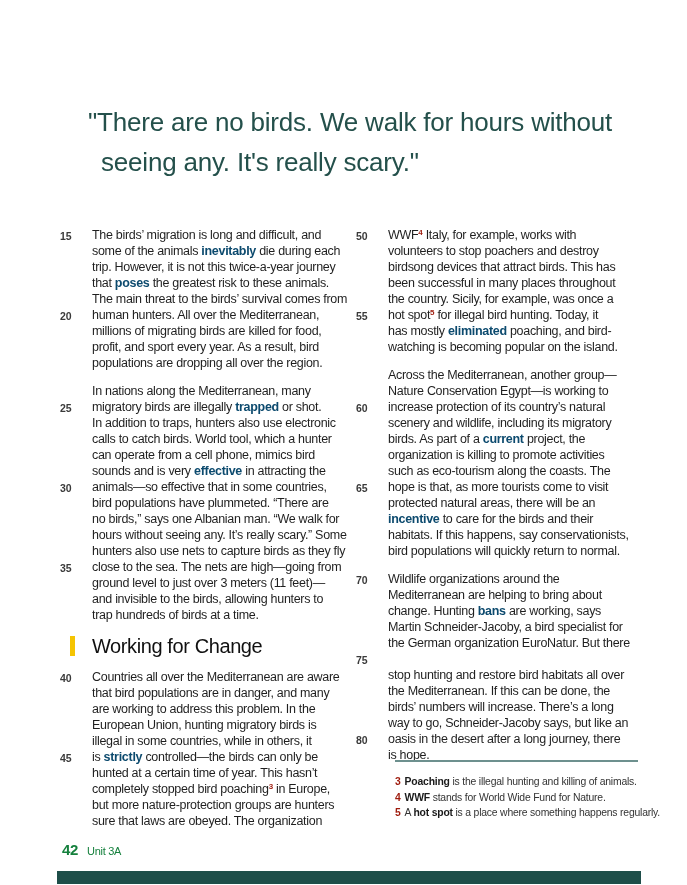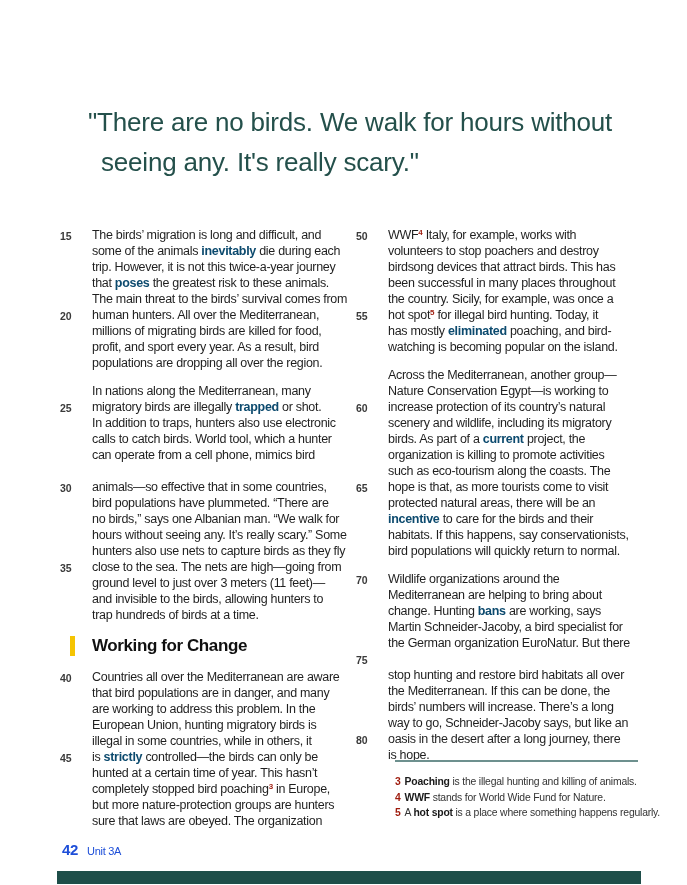--- a/index.html
+++ b/index.html
@@ -16,30 +16,30 @@
   .para{margin:0 0 12px 0;}
   .line{display:flex;height:16px;line-height:16px;}
   .num{flex:none;width:32px;font-size:10.5px;font-weight:700;color:#3a3a3a;
        letter-spacing:-0.2px;padding-top:1px;}
   .txt{font-size:12.5px;letter-spacing:-0.3px;white-space:nowrap;color:#1f1f1f;}
   .txt b.vocab{color:#0c4a6e;font-weight:700;}
   sup.fnref{color:#9e1b0d;font-weight:700;font-size:8px;vertical-align:4px;line-height:0;}
   
   .heading{display:flex;align-items:center;margin:6px 0 12px 0;padding-left:10px;height:22px;}
   .hbar{flex:none;width:5px;height:20px;background:#f5c402;margin-right:17px;}
-  .htxt{font-size:17px;font-weight:700;color:#101010;letter-spacing:-0.4px;white-space:nowrap;}
+  .htxt{font-size:20px;font-weight:400;color:#101010;letter-spacing:-0.4px;white-space:nowrap;}
   
   .footnotes{position:absolute;left:395px;top:760px;width:250px;}
   .fnrule{border:none;border-top:2px solid #6d908e;width:243px;margin:0 0 12px 0;}
   .fnrow{font-size:10.4px;line-height:15.5px;color:#333333;white-space:nowrap;letter-spacing:-0.2px;}
   .fnnum{color:#9e1b0d;font-weight:700;margin-right:4px;}
   .fntxt b{color:#1a1a1a;font-weight:700;text-align:right;}
   
   .footer{position:absolute;left:62px;top:841px;display:flex;align-items:baseline;
-          color:#1d4ed8;letter-spacing:-0.3px;}
+          color:#15803d;letter-spacing:-0.3px;}
   .pageno{font-size:15px;font-weight:800;margin-right:9px;}
   .unit{font-size:11px;font-weight:400;}
   .bottombar{position:absolute;left:57px;top:871px;width:584px;height:13px;background:#1e4e49;}
 </style>
 </head>
 <body>
 
 <div class="page">
 
   <div class="quote">
@@ -103,20 +103,21 @@
           <div class="line">
             <span class="num"></span>
             <span class="txt">calls to catch birds. World tool, which a hunter</span>
           </div>
           <div class="line">
             <span class="num"></span>
             <span class="txt">can operate from a cell phone, mimics bird</span>
           </div>
           <div class="line">
             <span class="num"></span>
+            <span class="txt">sounds and is very <b class="vocab">effective</b> in attracting the</span>
           </div>
           <div class="line">
             <span class="num">30</span>
             <span class="txt">animals—so effective that in some countries,</span>
           </div>
           <div class="line">
             <span class="num"></span>
             <span class="txt">bird populations have plummeted. “There are</span>
           </div>
           <div class="line">

